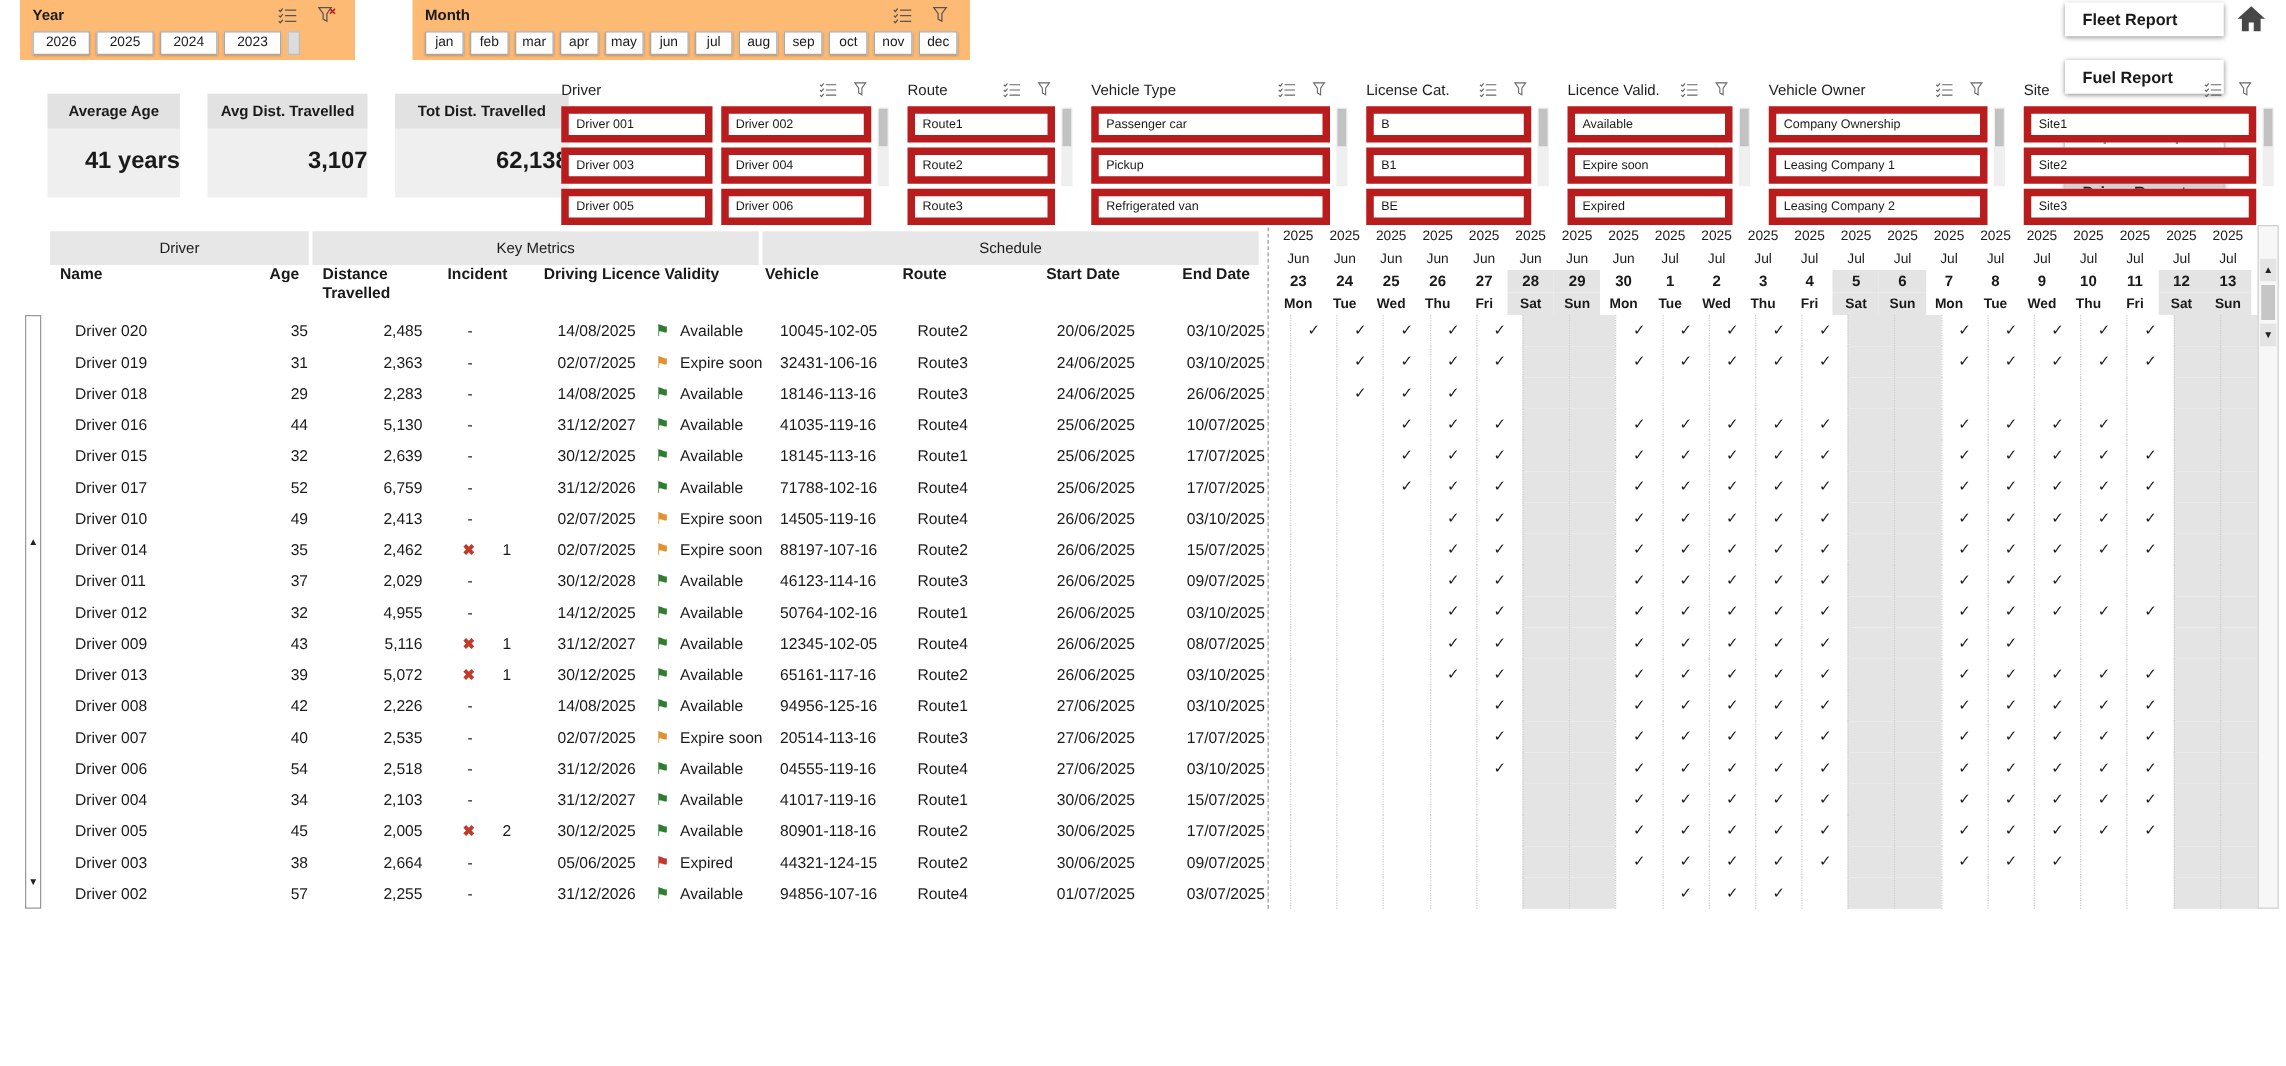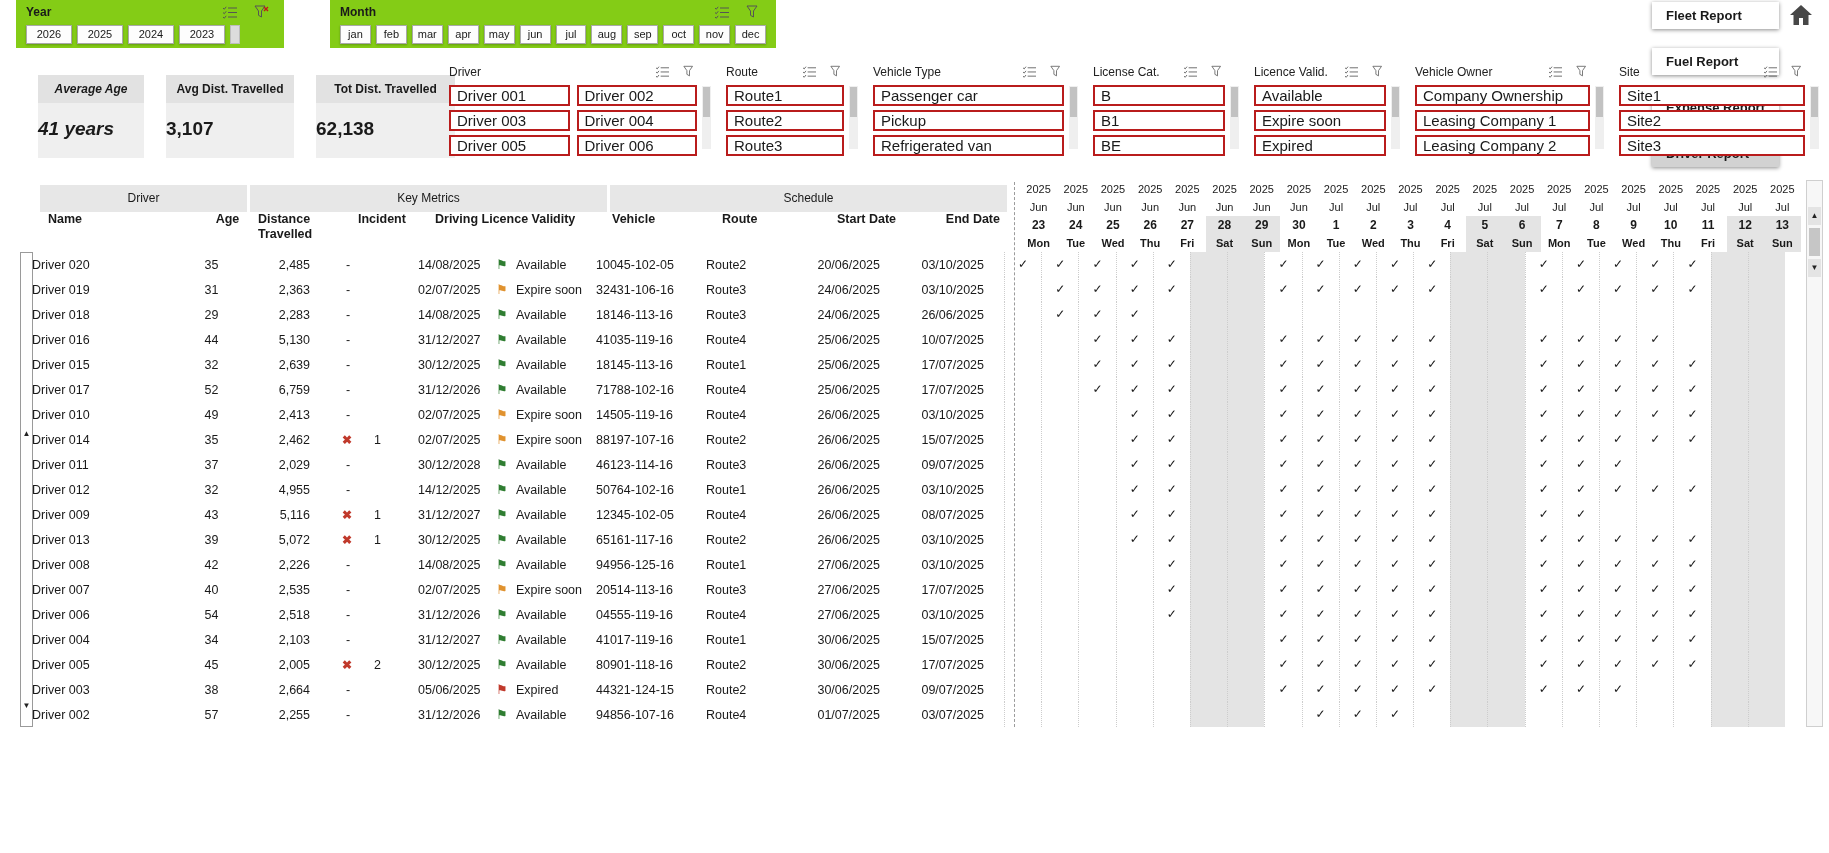--- a/index.html
+++ b/index.html
@@ -1,20 +1,20 @@
 <!DOCTYPE html>
 <html><head>
 <meta charset="utf-8">
 <style>
   html,body{margin:0;padding:0;background:#fff;}
   .canvas{position:relative;width:1829px;height:853px;background:#ffffff;overflow:hidden;
           font-family:"Liberation Sans",sans-serif;color:#1a1a1a;font-size:12px;}
 
   
-  .top-panel{position:absolute;top:0;height:48px;background:#84cc16;box-sizing:border-box;padding:5px 10px;}
+  .top-panel{position:absolute;top:0;height:48px;background:#fdba74;box-sizing:border-box;padding:5px 10px;}
   .year-panel{left:16px;width:268px;}
   .month-panel{left:330px;width:446px;overflow:visible;}
   .panel-head{display:flex;align-items:center;height:14px;}
   .panel-label{font-weight:bold;font-size:12px;}
   .panel-icons{margin-left:auto;display:flex;gap:16px;align-items:center;margin-right:4px;}
   .sl-icon{display:inline-flex;width:16px;height:14px;}
   .opt-row{display:flex;gap:5px;margin-top:6px;align-items:center;}
   .opt-btn{background:#fdfdfd;border:1px solid #a9a9a9;font-size:11px;height:17px;line-height:17px;
            width:44px;text-align:center;box-shadow:0 1px 2px rgba(0,0,0,.25);cursor:pointer;white-space:nowrap;}
   .opt-btn.month{width:35px;}
@@ -23,36 +23,36 @@
   
   .report-nav{position:absolute;top:2px;right:50px;display:flex;gap:19px;flex-direction:column;}
   .nav-btn{background:#ffffff;font-weight:bold;font-size:13px;padding:6px 14px;cursor:pointer;
            box-shadow:0 1px 4px rgba(0,0,0,.45);white-space:nowrap;}
   .nav-btn.active{background:#d2d2d2;}
   .home-btn{position:absolute;top:4px;right:14px;width:26px;height:24px;cursor:pointer;}
 
   
   .kpis{position:absolute;left:38px;top:75px;display:flex;gap:22px;}
   .kpi{display:flex;flex-direction:column;}
-  .kpi:nth-child(1){width:106px;font-style:italic;} .kpi:nth-child(2){width:128px;} .kpi:nth-child(3){width:139px;}
+  .kpi:nth-child(1){width:106px;} .kpi:nth-child(2){width:128px;} .kpi:nth-child(3){width:139px;}
   .kpi-title{background:#e2e2e2;font-size:12px;font-weight:bold;text-align:center;padding:7px 2px;white-space:nowrap;}
-  .kpi-value{background:#efefef;font-size:19px;font-weight:bold;text-align:left;padding:15px 0 18px;}
+  .kpi-value{background:#efefef;font-size:19px;font-weight:bold;text-align:right;padding:15px 0 18px;}
 
   
   .slicers{position:absolute;left:449px;top:62px;display:flex;gap:15px;}
   .slicer{position:relative;}
   .slicer:nth-child(1){width:262px;} .slicer:nth-child(2){width:132px;} .slicer:nth-child(3){width:205px;}
   .slicer:nth-child(4){width:146px;} .slicer:nth-child(5){width:146px;} .slicer:nth-child(6){width:189px;}
   .slicer:nth-child(7){width:200px;}
   .slicer-head{display:flex;align-items:center;height:20px;}
   .slicer-title{font-size:12px;color:#222;white-space:nowrap;}
   .slicer-icons{margin-left:auto;display:flex;gap:12px;margin-right:12px;}
   .slicer-list{margin-top:3px;padding-right:14px;display:flex;flex-direction:column;gap:4px;}
   .slicer-list.two-col{display:grid;grid-template-columns:1fr 1fr;gap:4px 7px;}
-  .slicer-item{border:2px solid #b91c1c;background:#fff;font-size:15px;padding:2px 6px;height:13px;line-height:13px;
+  .slicer-item{border:6px solid #b91c1c;background:#fff;font-size:10px;padding:2px 6px;height:13px;line-height:13px;
                white-space:nowrap;overflow:hidden;cursor:pointer;}
   .v-scroll{position:absolute;right:0;top:24px;width:9px;height:63px;background:#efefef;}
   .v-thumb{position:absolute;top:1px;left:1px;width:7px;height:30px;background:#c2c2c2;}
 
   
   .group-row{position:absolute;left:40px;top:185px;display:flex;gap:3px;}
   .group-cell{background:#e7e7e7;text-align:center;font-size:12px;height:15px;padding:6px 0;}
   .group-cell:nth-child(1){width:207px;} .group-cell:nth-child(2){width:357px;} .group-cell:nth-child(3){width:397px;}
   .col-head-row{position:absolute;left:40px;top:212px;height:40px;display:flex;align-items:flex-start;
                 font-weight:bold;font-size:12.5px;}
@@ -77,21 +77,21 @@
 
   
   .cal-head{position:absolute;left:1020px;top:180px;}
   .cal-row{display:flex;}
   .cal-h{width:37.2px;text-align:center;font-size:11px;height:18px;line-height:18px;box-sizing:border-box;}
   .cal-h.day{font-weight:bold;font-size:12px;}
   .cal-h.wd{font-weight:bold;}
   .cal-h.we{background:#e4e4e4;}
 
   
-  .t-body{position:absolute;left:24px;top:252px;}
+  .t-body{position:absolute;left:52px;top:252px;}
   .t-row{display:flex;height:25px;align-items:center;font-size:12.5px;}
   .cal-cell{width:37.2px;height:25px;line-height:25px;text-align:center;font-size:12px;
             border-left:1px dotted #cdcdcd;box-sizing:border-box;}
   .cal-cell.we{background:#e4e4e4;}
   .frozen-divider{position:absolute;left:1014px;top:182px;height:545px;border-left:1px dashed #9b9b9b;}
 
   
   .left-scroll{position:absolute;left:20px;top:252px;width:13px;height:475px;border:1px solid #9a9a9a;
                background:#fff;box-sizing:border-box;}
   .tri{position:absolute;left:0;width:11px;text-align:center;font-size:8px;color:#222;cursor:pointer;}

